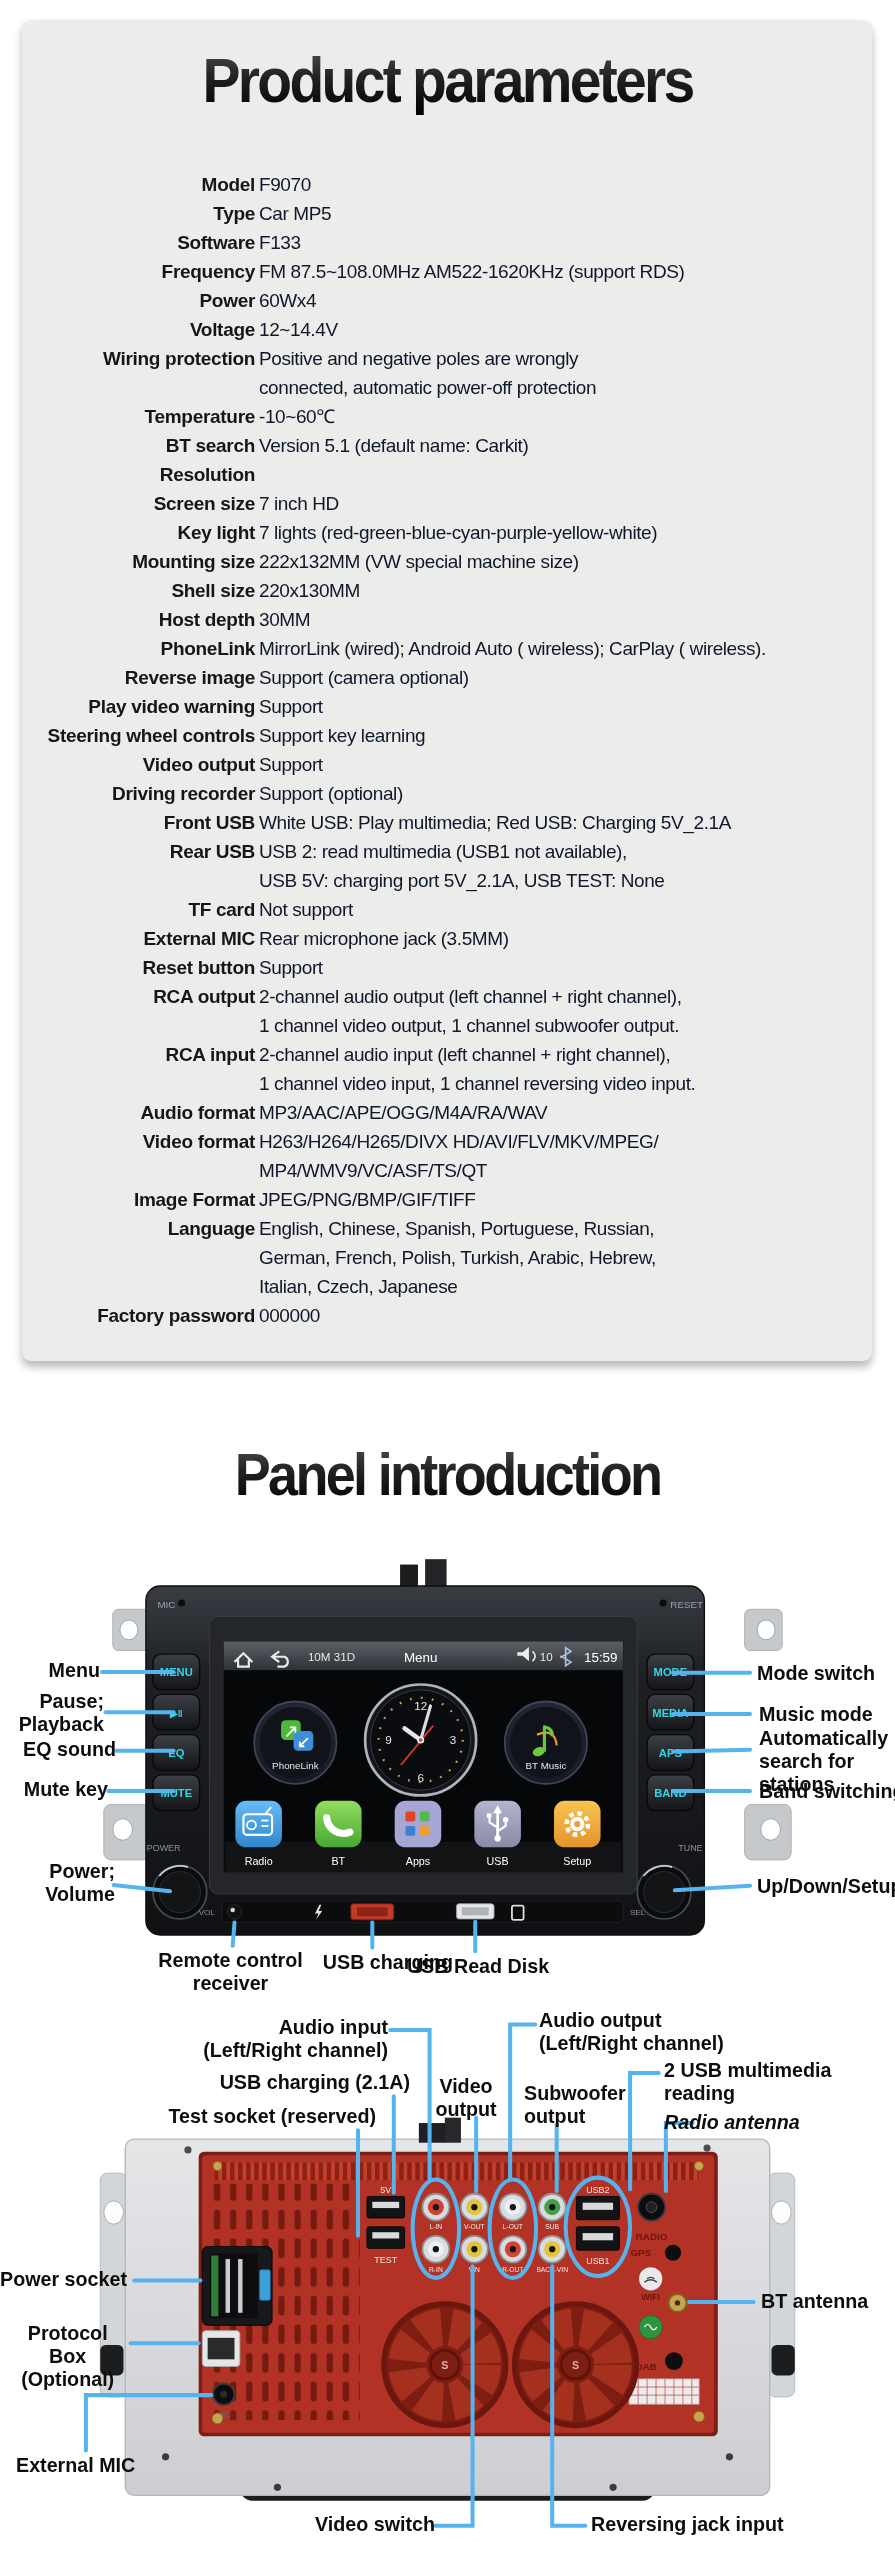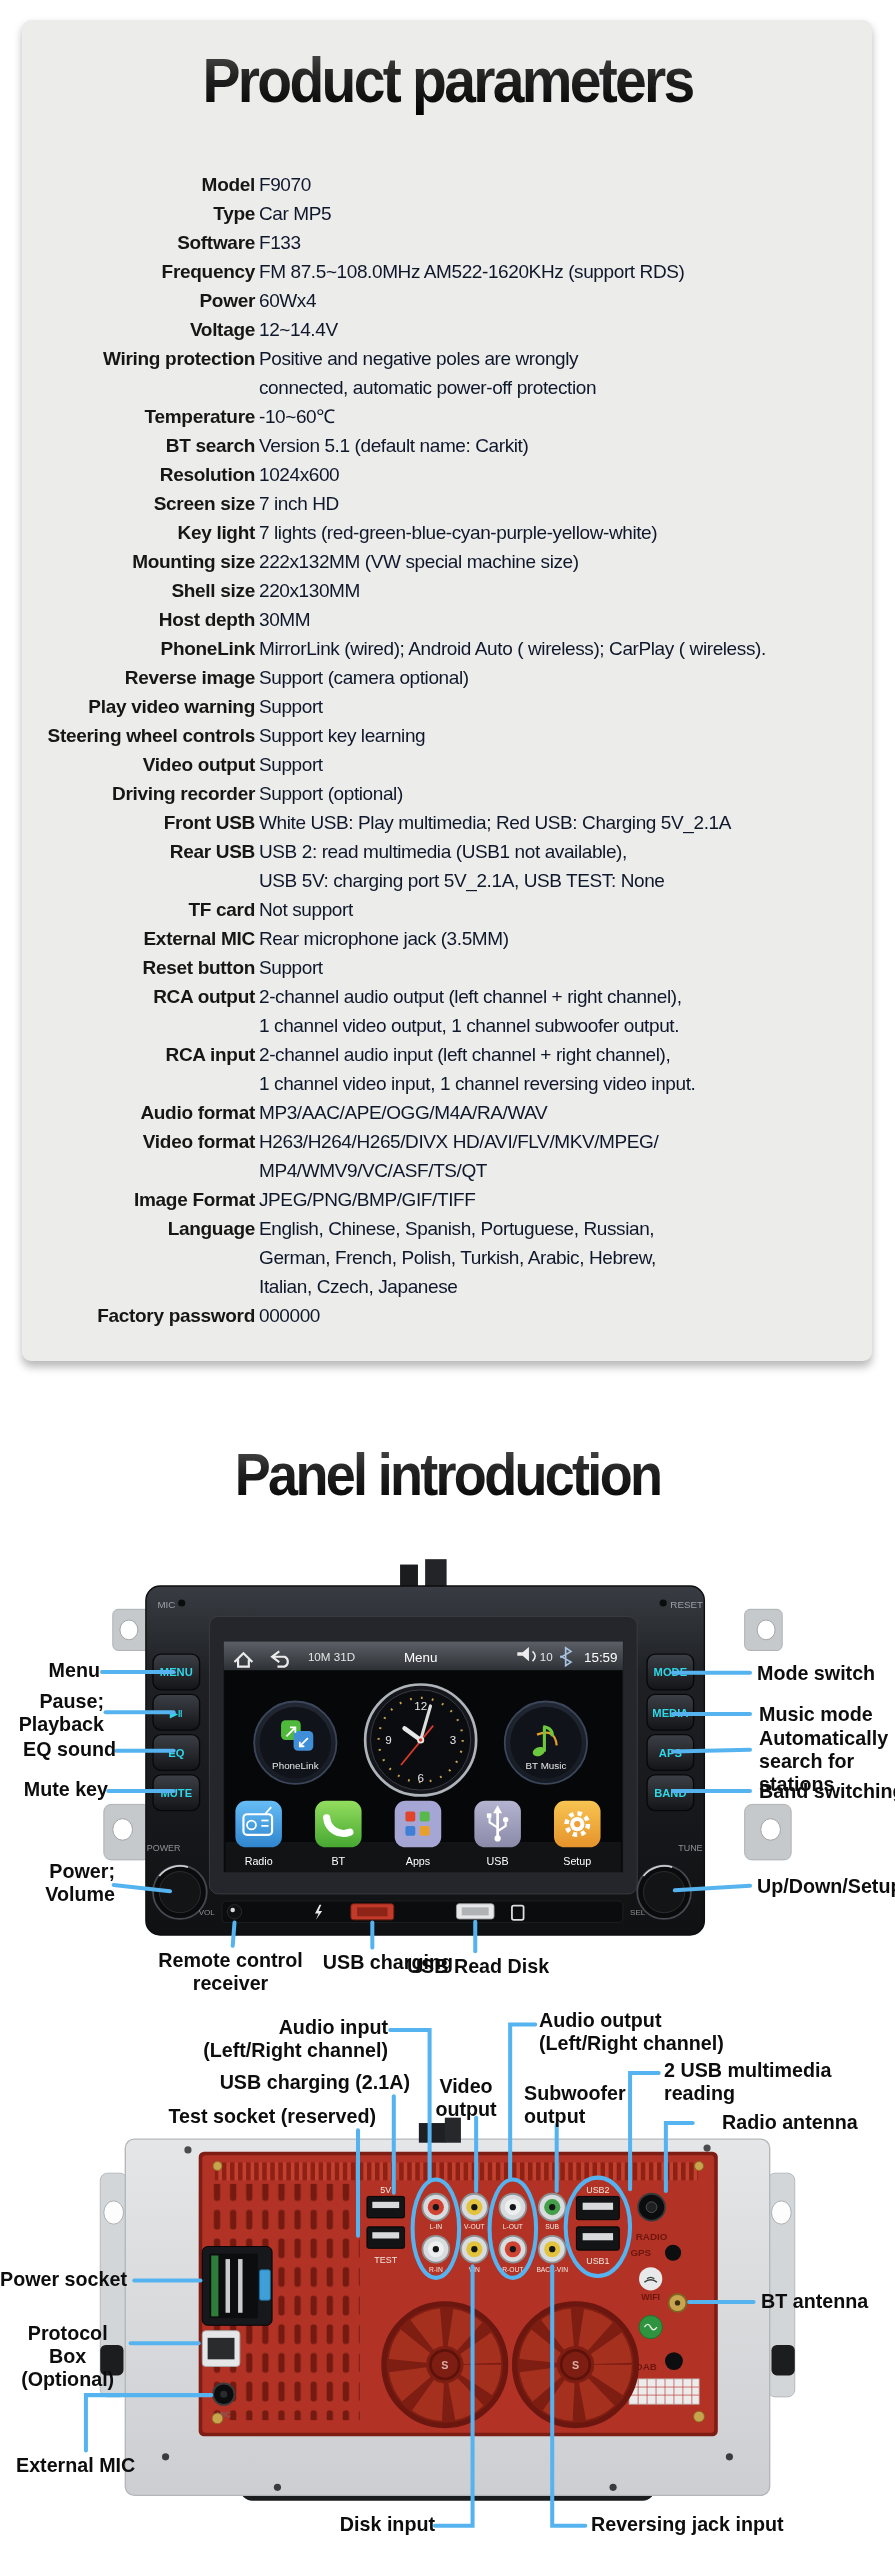--- a/index.html
+++ b/index.html
@@ -75,21 +75,20 @@
       <div class="spec-value">-10~60℃</div>
     </div>
 
     <div class="spec-row">
       <div class="spec-label">BT search</div>
       <div class="spec-value">Version 5.1 (default name: Carkit)</div>
     </div>
 
     <div class="spec-row">
       <div class="spec-label">Resolution</div>
-      <div class="spec-value">1024x600</div>
     </div>
 
     <div class="spec-row">
       <div class="spec-label">Screen size</div>
       <div class="spec-value">7 inch HD</div>
     </div>
 
     <div class="spec-row">
       <div class="spec-label">Key light</div>
       <div class="spec-value">7 lights (red-green-blue-cyan-purple-yellow-white)</div>
@@ -579,22 +578,22 @@
 (Left/Right channel)</div>
 <div class="abs co" style="left:539px;top:2009px;width:260px;">Audio output
 (Left/Right channel)</div>
 <div class="abs co r nw" style="right:485px;top:2071px;">USB charging (2.1A)</div>
 <div class="abs co c" style="left:414px;width:104px;top:2075px;">Video
 output</div>
 <div class="abs co" style="left:524px;top:2082px;width:161px;">Subwoofer
 output</div>
 <div class="abs co" style="left:664px;top:2059px;width:206px;">2 USB multimedia
 reading</div>
-<div class="abs co nw" style="left:722px;top:2111px;">Radio antenna</div>
+<div class="abs co nw" style="left:664px;top:2111px;font-style:italic;">Radio antenna</div>
 <div class="abs co r nw" style="right:519px;top:2105px;">Test socket (reserved)</div>
 <div class="abs co r nw" style="right:768px;top:2268px;">Power socket</div>
 <div class="abs co c" style="left:7.2px;width:121px;top:2322px;">Protocol Box
 (Optional)</div>
 <div class="abs co nw" style="left:761px;top:2290px;">BT antenna</div>
 <div class="abs co nw" style="left:16px;top:2454px;">External MIC</div>
-<div class="abs co r nw" style="right:460px;top:2513px;">Disk input</div>
+<div class="abs co r nw" style="right:460px;top:2513px;">Video switch</div>
 <div class="abs co nw" style="left:591px;top:2513px;">Reversing jack input</div>
 
 
 </body></html>

